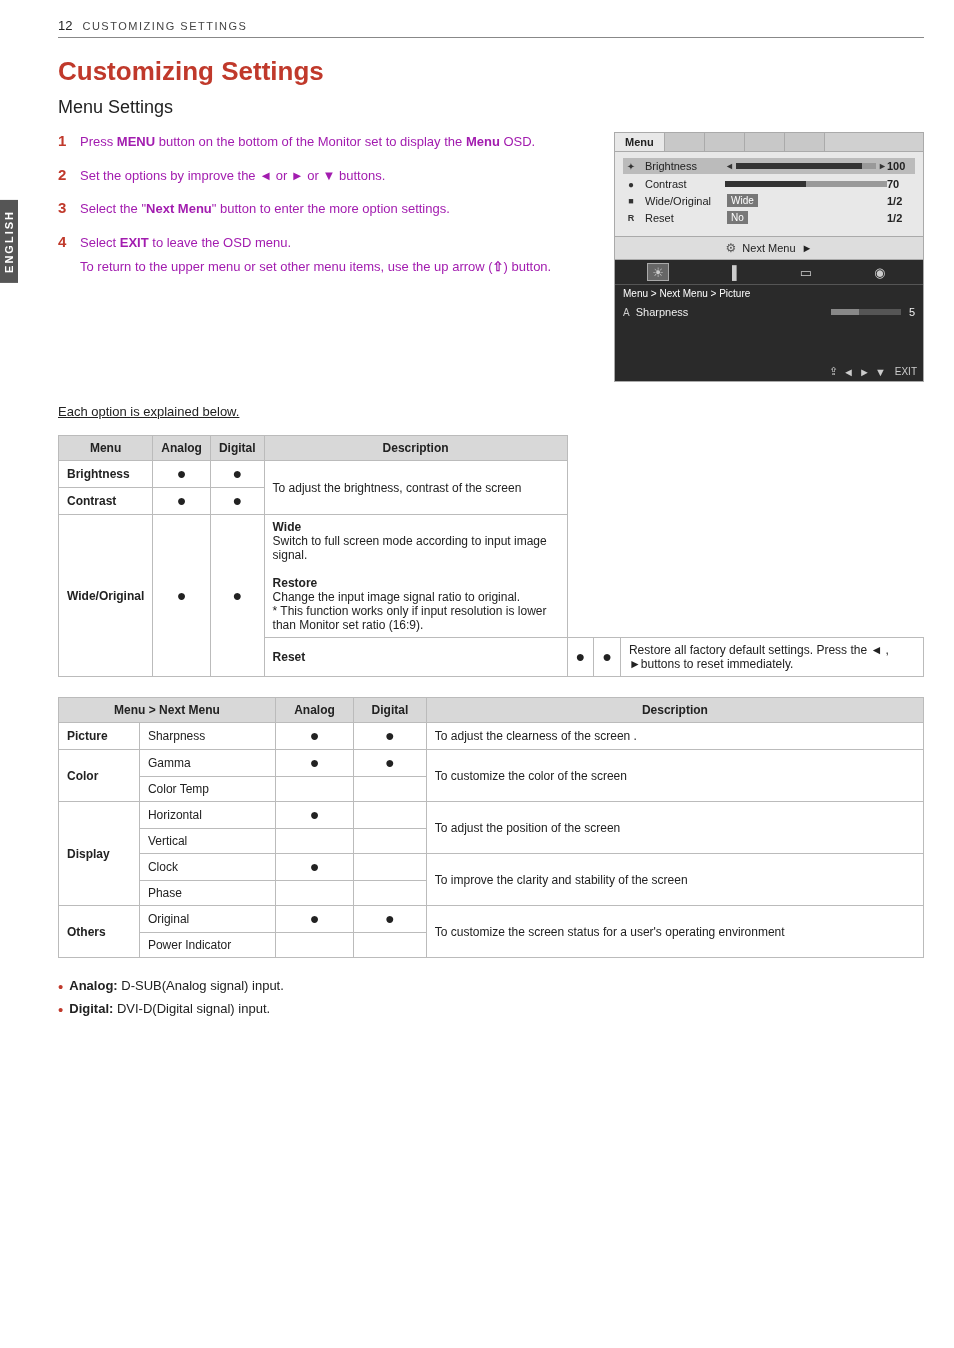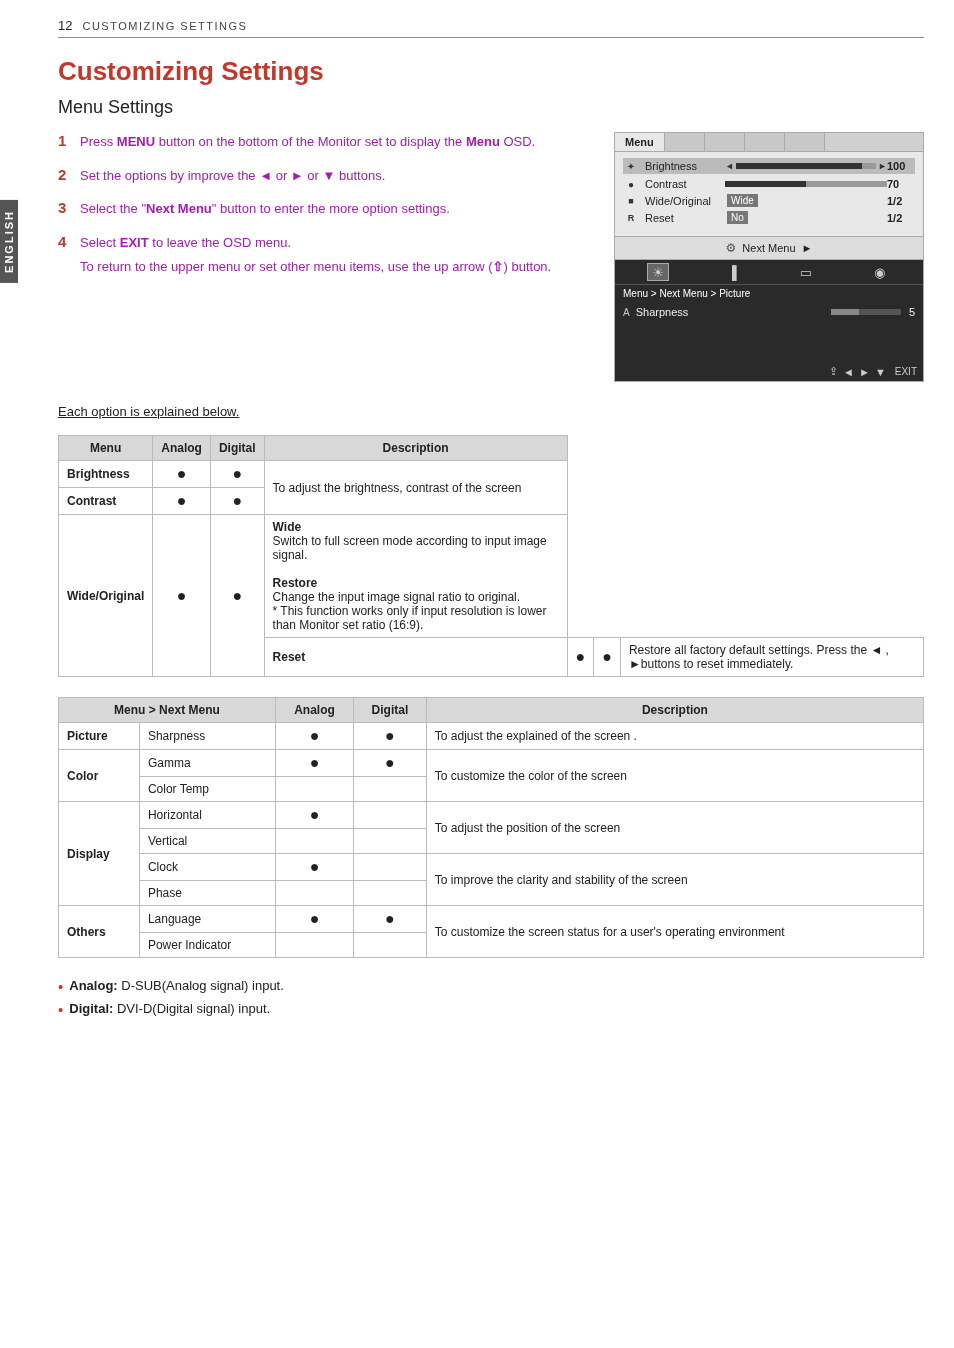--- a/index.html
+++ b/index.html
@@ -515,21 +515,21 @@
         <th>Description</th>
       </tr>
     </thead>
     <tbody>
 
       <tr>
         <td class="bold">Picture</td>
         <td>Sharpness</td>
         <td class="center"><span class="bullet-dot">●</span></td>
         <td class="center"><span class="bullet-dot">●</span></td>
-        <td>To adjust the explained of the screen .</td>
+        <td>To adjust the clearness of the screen .</td>
       </tr>
 
       <tr>
         <td class="bold" rowspan="2">Color</td>
         <td>Gamma</td>
         <td class="center"><span class="bullet-dot">●</span></td>
         <td class="center"><span class="bullet-dot">●</span></td>
         <td rowspan="2">To customize the color of the screen</td>
       </tr>
 
@@ -561,21 +561,21 @@
       </tr>
 
       <tr>
         <td>Phase</td>
         <td class="center"></td>
         <td class="center"></td>
       </tr>
 
       <tr>
         <td class="bold" rowspan="2">Others</td>
-        <td>Language</td>
+        <td>Original</td>
         <td class="center"><span class="bullet-dot">●</span></td>
         <td class="center"><span class="bullet-dot">●</span></td>
         <td rowspan="2">To customize the screen status for a user's operating environment</td>
       </tr>
 
       <tr>
         <td>Power Indicator</td>
         <td class="center"></td>
         <td class="center"></td>
       </tr>

